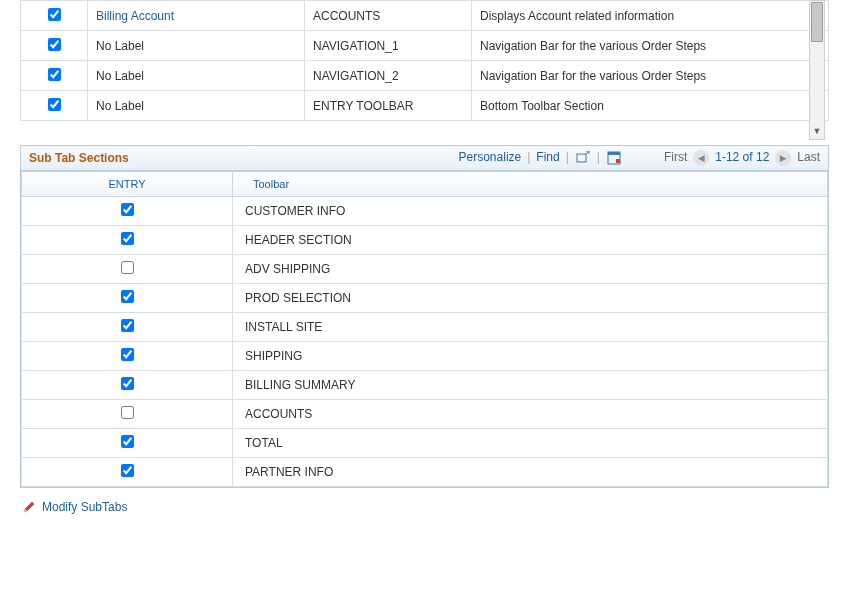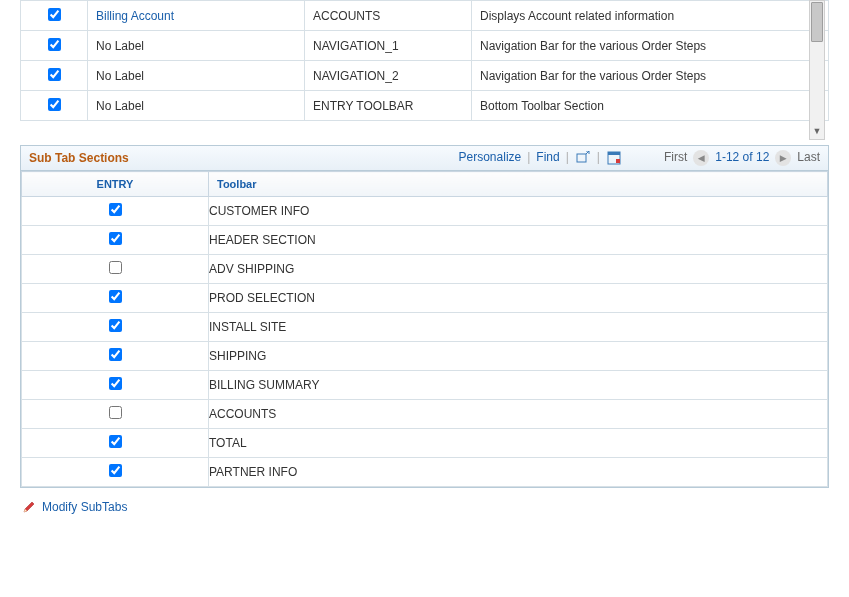--- a/index.html
+++ b/index.html
@@ -18,22 +18,22 @@
   .sub-header{display:flex;align-items:center;justify-content:space-between;padding:4px 8px;background:linear-gradient(#f6fafe,#e8f0f7);border-bottom:1px solid #b8cbd8}
   .sub-title{color:#b85c12;font-weight:bold;font-size:12px}
   .sub-tools{display:flex;align-items:flex-start;gap:6px;color:#999;font-size:12px}
   .sub-tools .tool-link{color:#1a5fab;cursor:pointer}
   .sub-tools .sep{color:#b0b0b0}
   .sub-tools .ico{display:inline-flex;align-items:center;justify-content:center;width:16px;height:16px;cursor:pointer}
   svg{display:block}
   .nav-range{color:#1a5fab}
   .nav-word{color:#666}
   .nav-btn{display:inline-flex;align-items:center;justify-content:center;width:16px;height:16px;border-radius:50%;background:#e3e3e3;color:#888;font-size:9px;cursor:pointer}
-  .sub-table thead td{background:linear-gradient(#fdfdfd,#f1f5f9);border:1px solid #c9d6e1;color:#1a5fab;font-weight:bold;font-size:11px;padding:6px 8px;text-align:left}
-  .sub-table tbody td{border:1px solid #d7e0e6;padding:6px 0;height:16px;font-size:12px;background:#fff}
+  .sub-table thead td{background:linear-gradient(#fdfdfd,#f1f5f9);border:1px solid #c9d6e1;color:#1a5fab;font-weight:normal;font-size:11px;padding:6px 20px;text-align:left}
+  .sub-table tbody td{border:1px solid #d7e0e6;padding:6px 12px;height:16px;font-size:12px;background:#fff}
   .sub-table td.chk{width:170px;text-align:center}
   .sub-table thead td.chk{text-align:center}
   .modify{display:flex;gap:6px;margin:12px 0 0 2px}
   .modify .pencil{width:14px;height:14px}
   .modify a{color:#1a5fab;text-decoration:none;font-size:12px;cursor:pointer}
   input[type=checkbox]{width:13px;height:13px;margin:0;cursor:pointer}
 </style>
 </head>
 <body>
 <div class="wrap">

